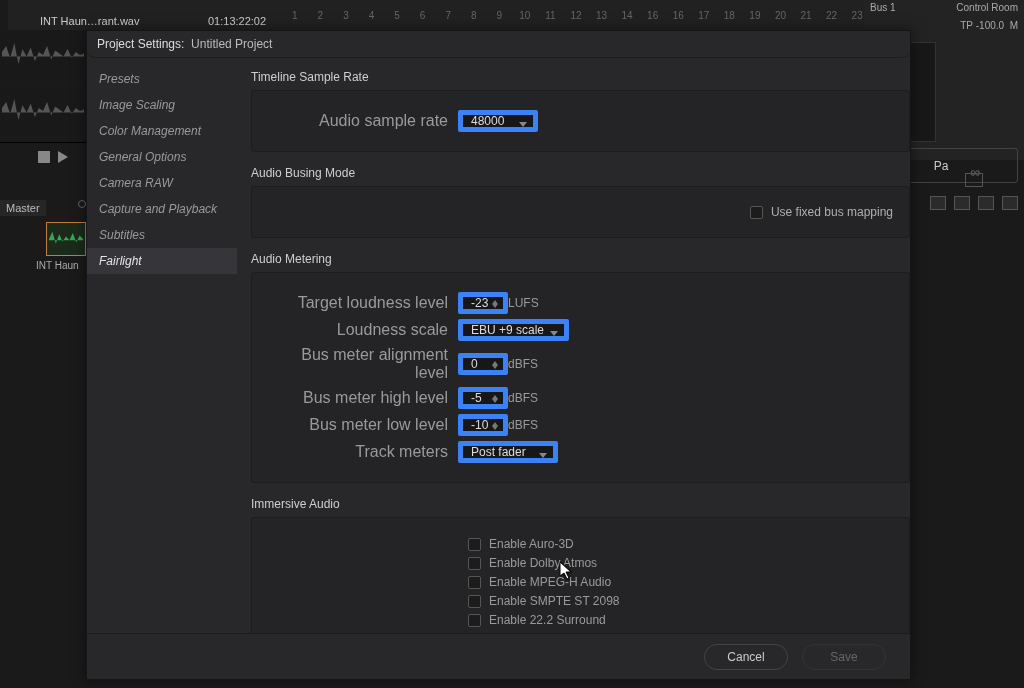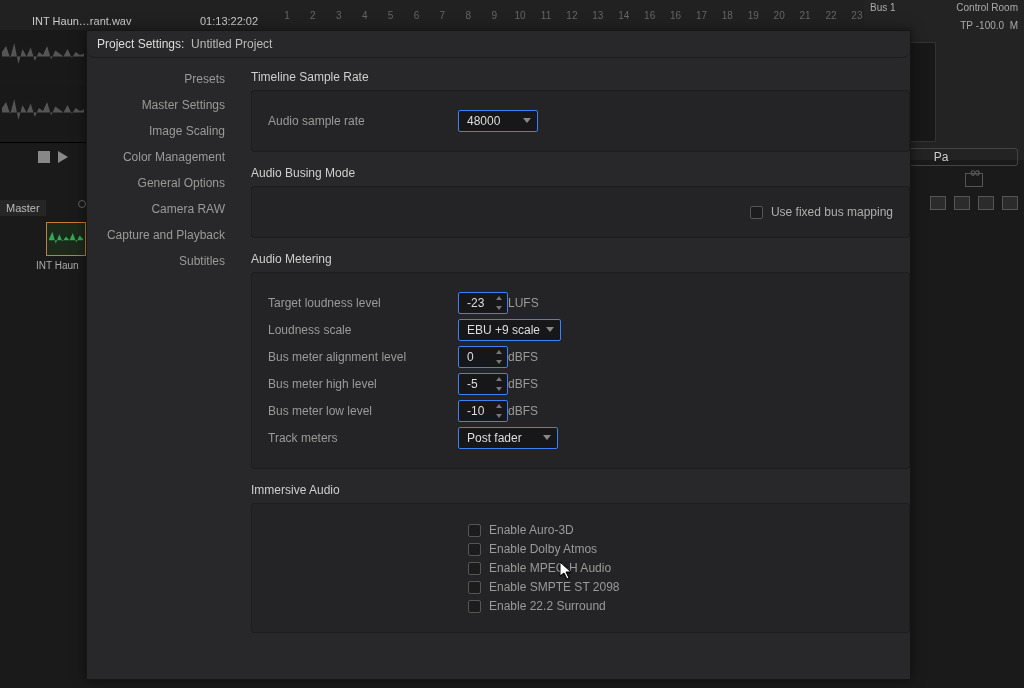--- a/index.html
+++ b/index.html
@@ -1,19 +1,19 @@
 <!DOCTYPE html>
 <html><head>
 <meta charset="utf-8">
 <style>
   * { box-sizing: border-box; margin: 0; padding: 0; font-family: -apple-system, "Segoe UI", Arial, sans-serif; }
   body { width: 1024px; height: 688px; background: #1a1a1a; color: #aeaeae; font-size: 12px; overflow: hidden; position: relative; }
 
   
-  .topbar { position: absolute; top: 0; left: 0; right: 0; height: 42px; background: #212121; display: flex; align-items: center; }
+  .topbar { position: absolute; top: 0; left: 8px; right: 0; height: 42px; background: #212121; display: flex; align-items: center; }
   .topbar .clip-name { position:absolute; left:32px; color:#ccc; font-size:11px; }
   .topbar .tc { position: absolute; left: 200px; color:#ccc; font-size:11px; }
   .ruler { position:absolute; top:0; left:274px; right:160px; height:30px; display:flex; align-items:center; color:#666; font-size:10px; gap:12px; padding-left:6px; overflow:hidden;}
   .ruler span { width:18px; text-align:center; }
   .rightpanel { position:absolute; right:0; top:0; width:160px; height:160px; background:#232323; }
   .rightpanel .busbar { height:18px; font-size:10px; color:#aaa; padding:2px 6px; display:flex; justify-content:space-between; }
   .rightpanel .meterbox { display:flex; padding:6px; gap:10px; }
   .rightpanel .meter { width:28px; height:100px; background:#181818; border:1px solid #333; position:relative; }
   .rightpanel .meter .ticks { position:absolute; left:-18px; top:0; bottom:0; display:flex; flex-direction:column; justify-content:space-between; font-size:8px; color:#555; }
   .waveL { position:absolute; left:0; top:30px; width:86px; }
@@ -32,30 +32,30 @@
   .rightstrip .ic{width:18px;height:14px;border:1px solid #555;}
   .toolicons{position:absolute;right:6px;top:196px;display:flex;gap:8px;}
   .toolicons .ti{width:16px;height:14px;border:1px solid #555;background:#2b2b2b;}
   .linkic{position:absolute;right:44px;top:164px;color:#666;font-size:14px;}
 
   
   .dialog { position:absolute; left:86px; top:30px; width:825px; height:650px; background:#28282a; border:1px solid #151515; box-shadow:0 0 12px rgba(0,0,0,.5); display:flex; flex-direction:column; }
   .dlg-title { padding:6px 10px; font-size:12px; color:#ddd; border-bottom:1px solid #1c1c1c;border-radius:8px; }
   .dlg-title .pname{color:#bbb;}
   .dlg-body { flex:1; display:flex; overflow:hidden; }
-  .sidebar { width:150px; background:#28282a; text-align:right; padding-top:8px; }
+  .sidebar { width:150px; background:#28282a; padding-top:8px;font-style:italic; }
   .sidebar .item { padding:6px 12px; color:#9a9a9a; cursor:pointer; font-size:12px;}
   .sidebar .item.active { background:#35353a; color:#e6e6e6; }
   .content { flex:1; padding:6px 0 6px 14px; overflow:auto; }
   .section-h { color:#cfcfcf; font-size:12px; margin:6px 0 6px 0; }
   .panel { border:1px solid #1d1d1d; background:#242426; border-radius:3px; padding:14px 16px; margin-bottom:14px; }
   .row { display:flex; align-items:center; margin:5px 0; }
-  .row .lbl { width:190px; text-align:left; padding-right:10px; color:#9a9a9a; font-size:12px;}
+  .row .lbl { width:190px; text-align:right; padding-right:10px; color:#9a9a9a; font-size:16px;}
   .row .unit { color:#9a9a9a; font-size:12px;}
-  .ctrl-select, .ctrl-spin { background:#17171a; border:1px solid #3b82f6; color:#ddd; height:22px; display:flex; align-items:center; border-radius:2px; }
+  .ctrl-select, .ctrl-spin { background:#17171a; border:5px solid #3b82f6; color:#ddd; height:22px; display:flex; align-items:center; border-radius:2px; }
   .ctrl-select { padding:0 20px 0 8px; position:relative; min-width:80px;}
   .ctrl-select .chev { position:absolute; right:6px; top:7px; width:0;height:0;border-left:4px solid transparent;border-right:4px solid transparent;border-top:5px solid #888;}
   .ctrl-spin { width:50px; padding:0 14px 0 8px; position:relative; justify-content:flex-start;}
   .ctrl-spin .updn{position:absolute;right:3px;top:3px;bottom:3px;width:8px;display:flex;flex-direction:column;justify-content:space-between;}
   .ctrl-spin .updn::before{content:"";width:0;height:0;border-left:3px solid transparent;border-right:3px solid transparent;border-bottom:4px solid #777;}
   .ctrl-spin .updn::after{content:"";width:0;height:0;border-left:3px solid transparent;border-right:3px solid transparent;border-top:4px solid #777;}
   .chk { width:13px; height:13px; border:1px solid #555; background:#1c1c1c; border-radius:2px; margin-right:8px; flex-shrink:0;}
   .chk-row { display:flex; align-items:center; margin:5px 0; padding-left:200px; color:#9a9a9a;}
   .center-chk { display:flex; align-items:center; justify-content:flex-end; padding:4px 0;}
   .dlg-footer { height:46px; display:flex; justify-content:flex-end; align-items:center; gap:14px; padding-right:24px; border-top:1px solid #1c1c1c; }
@@ -115,21 +115,21 @@
           <div>-20</div>
           <div>-25</div>
           <div>-30</div>
           <div>-40</div>
           <div>-50</div>
         </div>
     </div>
     <div class="meter"></div>
   </div>
   <div style="text-align:right;padding-right:6px;">
-      <span class="btn" style="min-width:30px;height:18px;border-radius:3px;">Pa</span>
+      <span class="btn" style="min-width:30px;height:35px;border-radius:3px;">Pa</span>
     </div>
 </div>
 <span class="linkic">∞</span>
 <div class="rightstrip">
   <div class="ic"></div>
 </div>
 <div class="toolicons">
   <div class="ti"></div>
   <div class="ti"></div>
   <div class="ti"></div>
@@ -150,27 +150,27 @@
 <div class="trackthumb"></div>
 <div class="tracklbl">INT Haun</div>
 
 <div class="dialog">
   <div class="dlg-title">
     <span>Project Settings:</span>&nbsp;&nbsp;<span class="pname">Untitled Project</span>
   </div>
   <div class="dlg-body">
     <div class="sidebar" id="dlg-sidebar">
         <div class="item">Presets</div>
-        <div class="item">Master Settings</div>
         <div class="item">Image Scaling</div>
         <div class="item">Color Management</div>
         <div class="item">General Options</div>
         <div class="item">Camera RAW</div>
         <div class="item">Capture and Playback</div>
         <div class="item">Subtitles</div>
+        <div class="item active">Fairlight</div>
       </div>
     <div class="content">
 
       <div class="section-h">Timeline Sample Rate</div>
       <div class="panel">
         <div class="row">
           <div class="lbl">Audio sample rate</div>
           <div class="ctrl-select">
             <span>48000</span>
               <span class="chev"></span>
@@ -255,19 +255,23 @@
             <span>Enable SMPTE ST 2098</span>
           </div>
           <div class="chk-row">
             <span class="chk"></span>
             <span>Enable 22.2 Surround</span>
           </div>
         </div>
 
     </div>
   </div>
+  <div class="dlg-footer">
+    <div class="btn">Cancel</div>
+    <div class="btn disabled">Save</div>
+  </div>
 </div>
 
 <div class="cursor-arrow">
   <svg width="14" height="18">
       <polygon points="0,0 0,14 4,11 7,17 9,16 6,10 11,10" fill="#fff" stroke="#000" stroke-width="1"></polygon>
     </svg>
 </div>
 
 </body></html>

